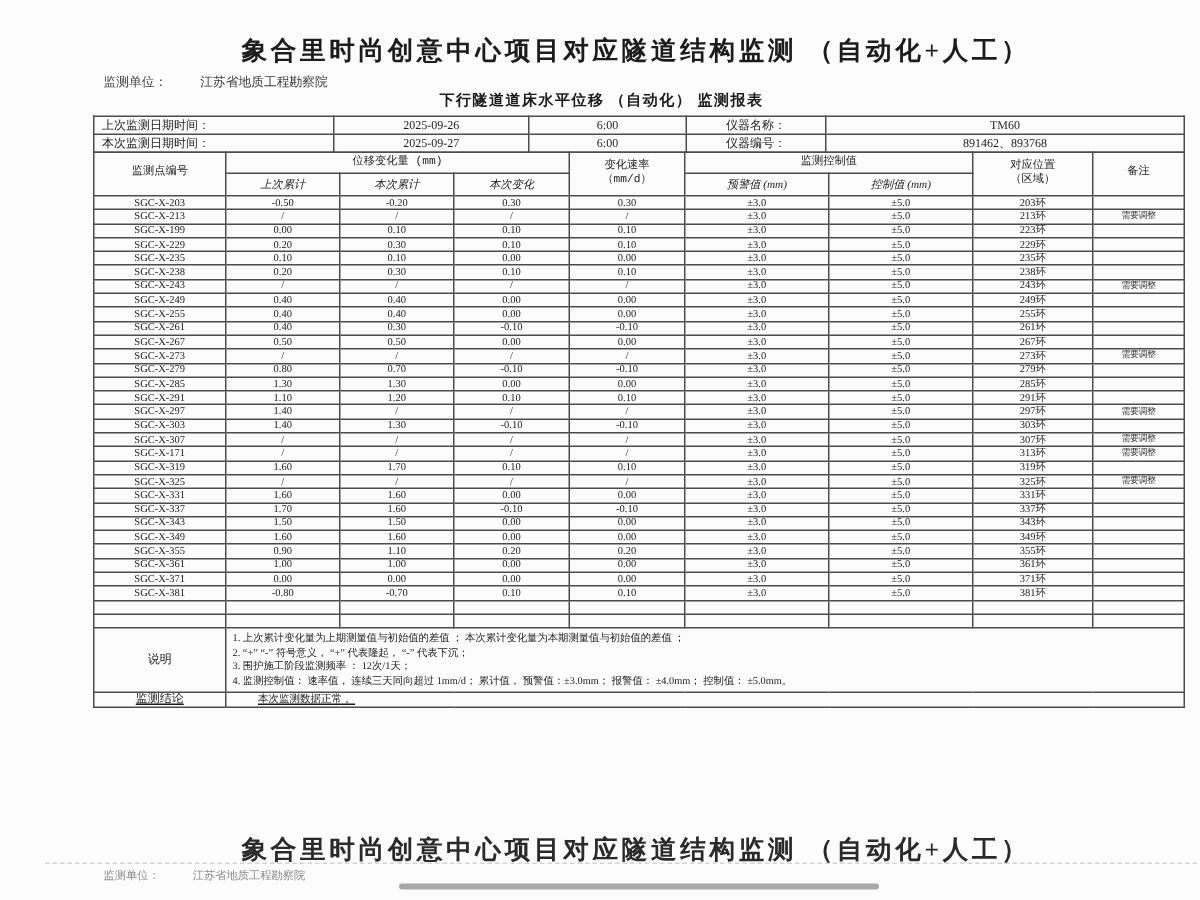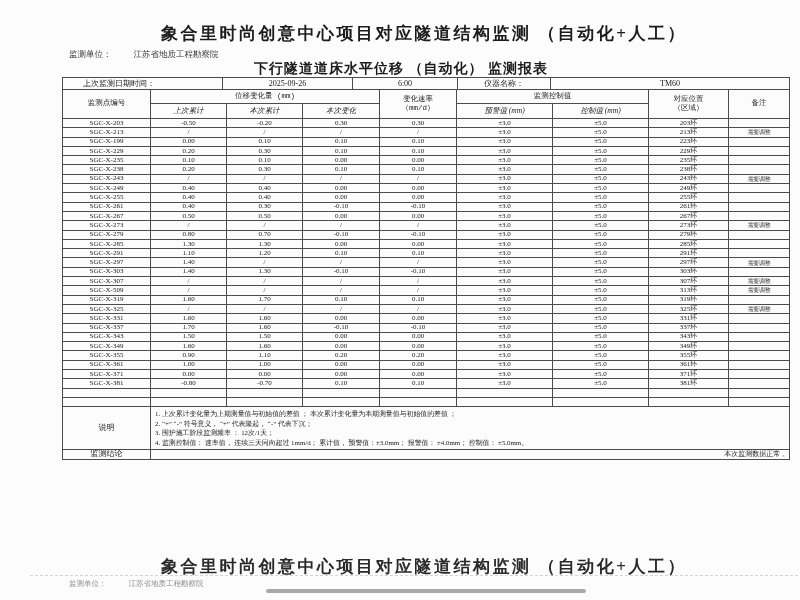--- a/index.html
+++ b/index.html
@@ -4,43 +4,43 @@
 <style>
   * { margin:0; padding:0; box-sizing:border-box; }
   html,body { width:800px; height:600px; overflow:hidden; background:#fcfcfc;
     font-family:"Liberation Serif","DejaVu Serif",serif; color:#1c1c1c; }
   .abs { position:absolute;margin-left:24px; }
   #page1-title { top:22px; left:0; width:800px; text-align:center;
     font-size:17px; font-weight:bold; letter-spacing:2.5px; }
   #unit-line { top:49px; left:45px; font-size:8.5px; color:#3a3a3a; }
   #unit-line .val { margin-left:22px; }
   #report-title { top:60px; left:0; width:754px; text-align:center;
-    font-size:14px; font-weight:bold; letter-spacing:1px; }
+    font-size:10px; font-weight:bold; letter-spacing:1px; }
   #tables { top:77px; left:38px; width:727px; }
   table { border-collapse:collapse; table-layout:fixed; width:727px; }
   td { border:1px solid #4c4c4c; text-align:center; padding:0;
     line-height:1; overflow:hidden; white-space:nowrap; }
   
   .info td { height:12px; font-size:8px; }
-  .info td.lbl { text-align:left; padding-left:20px; }
+  .info td.lbl { text-align:left; padding-left:5px; }
   
   .main { margin-top:-1px; }
   .main td { font-size:7.5px; }
   .h1 td { height:14px;font-family:Liberation Mono, monospace; }
   .h2 td { height:15px;font-style:italic; }
   .hdr2l div { line-height:1.15; }
   .main tbody td { height:9.3px; font-size:7px; }
   .main td.remark { font-size:6px; letter-spacing:-0.3px; color:#333; }
   .empty td { height:10px; }
   .notes-row td.label, .concl-row td.label { font-size:8px; }
   td.notes-content { text-align:left; padding:2px 4px; height:47px;
     white-space:normal; vertical-align:top; }
   td.notes-content div { font-size:6.9px; line-height:1.38; }
-  .concl-row td { height:23px; }
-  td.concl-content { text-align:right; padding-left:1px; font-size:7.5px; }
+  .concl-row td { height:23px;text-decoration:underline; }
+  td.concl-content { text-align:left; padding-left:21px; font-size:7.5px; }
   
   #artifact-line { top:575px; left:6px; width:788px; border-top:1px dashed #d4d4d4; }
   #page2-title { top:555px; left:0; width:800px; text-align:center;
     font-size:17px; font-weight:bold; letter-spacing:2.5px; color:#2a2a2a; }
   #page2-unit { top:579px; left:45px; font-size:7.5px; color:#8b8b8b; }
   #page2-unit .val { margin-left:22px; }
   #shadow-bar { top:589px; left:242px; width:320px; height:4px;
     background:#a8a8a8; border-radius:2px; }
 </style>
 </head>
@@ -64,20 +64,27 @@
         <col style="width:93px">
         <col style="width:239px">
       </colgroup>
     <tbody>
         <tr>
       <td class="lbl">上次监测日期时间：</td>
       <td>2025-09-26</td>
       <td>6:00</td>
       <td>仪器名称：</td>
       <td>TM60</td>
+    </tr>
+    <tr>
+      <td class="lbl">本次监测日期时间：</td>
+      <td>2025-09-27</td>
+      <td>6:00</td>
+      <td>仪器编号：</td>
+      <td>891462、893768</td>
     </tr>
   </tbody>
     </table>
 
   <table class="main">
     <colgroup>
       <col style="width:88px">
         <col style="width:76px">
         <col style="width:76px">
         <col style="width:77px">
@@ -303,21 +310,21 @@
           <td>/</td>
           <td>/</td>
           <td>/</td>
           <td>/</td>
           <td>±3.0</td>
           <td>±5.0</td>
           <td>307环</td>
           <td class="remark">需要调整</td>
         </tr>
         <tr>
-          <td>SGC-X-509</td>
+          <td>SGC-X-171</td>
           <td>/</td>
           <td>/</td>
           <td>/</td>
           <td>/</td>
           <td>±3.0</td>
           <td>±5.0</td>
           <td>313环</td>
           <td class="remark">需要调整</td>
         </tr>
         <tr>

